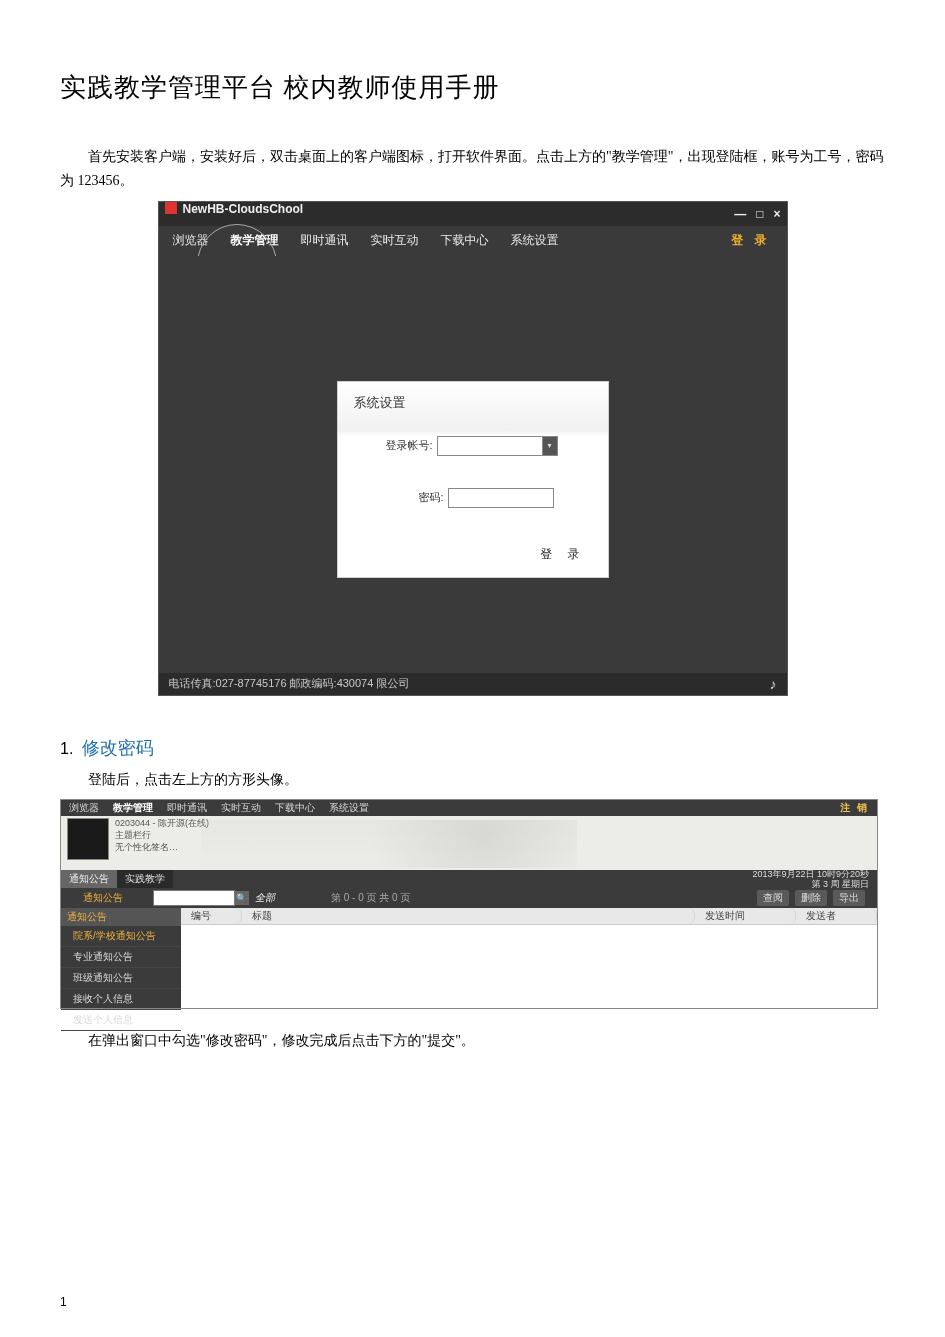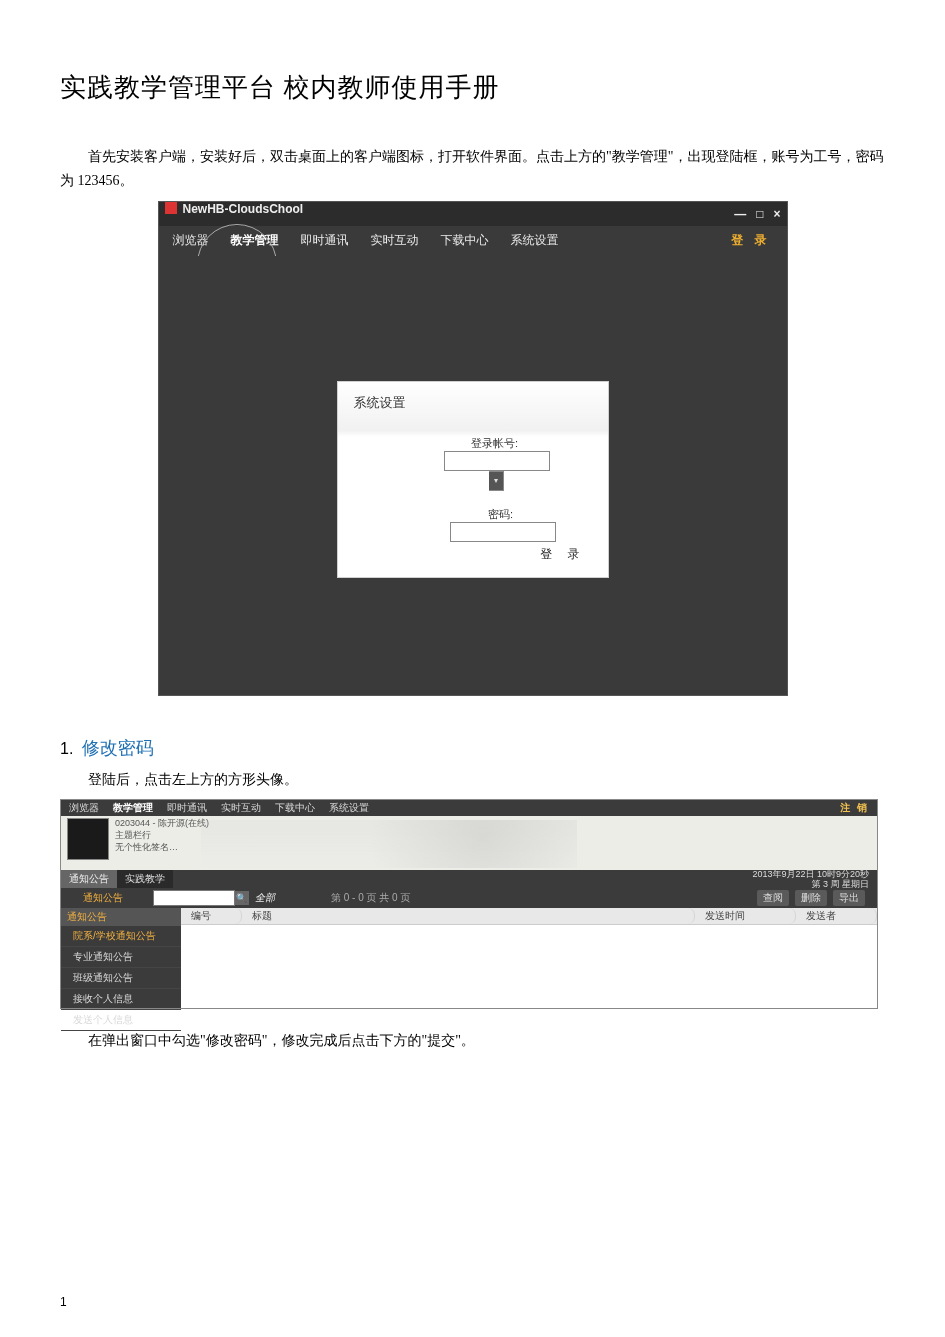--- a/index.html
+++ b/index.html
@@ -113,34 +113,33 @@
   }
   .shot1 .login-panel .lp-title {
     padding: 12px 0 0 16px;
     font-size: 13px;
     color: #333;
   }
   .shot1 .login-panel .row {
     display: flex; align-items: center;
     margin-top: 24px; padding-left: 48px;
     font-size: 11px;
-    flex-direction: column;
   }
   .shot1 .login-panel .row label { margin-right: 4px; color:#333;}
   .shot1 .login-panel .row .inp {
     width: 104px; height: 18px;
     border: 1px solid #888;
     background: #fff;
   }
   .shot1 .login-panel .row .dd {
     width: 14px; height: 18px; border:1px solid #888; border-left:none;
     background:#555; display:flex; align-items:center; justify-content:center;
     color:#ddd; font-size:8px;
   }
-  .shot1 .login-panel .row2 { margin-top: 16px; padding-left: 60px; }
+  .shot1 .login-panel .row2 { margin-top: 32px; padding-left: 81px; }
   .shot1 .login-panel .login-btn {
     position: absolute; right: 22px; bottom: 14px;
     color: #222; letter-spacing: 6px; font-size: 12px;
   }
   .shot1 .statusbar {
     position: absolute; left:0; right:0; bottom:0;
     height: 22px; background:#2b2b2b;
     display:flex; align-items:center;
     padding: 0 10px;
     font-size: 11px; color:#c8c8c8;
@@ -328,20 +327,24 @@
           <div class="inp"></div>
           <div class="dd">▾</div>
         </div>
         <div class="row row2">
           <label>密码:</label>
           <div class="inp"></div>
         </div>
         <div class="login-btn">登  录</div>
       </div>
     </div>
+    <div class="statusbar">
+      <span>电话传真:027-87745176 邮政编码:430074 限公司</span>
+      <span class="note">♪</span>
+    </div>
   </div>
 
   <div class="section-line">
     <span class="sec-num">1.</span>
     <span class="sec-title">修改密码</span>
   </div>
   <p class="body-text">登陆后，点击左上方的方形头像。</p>
 
   <div class="shot2">
     <div class="top-menu">

